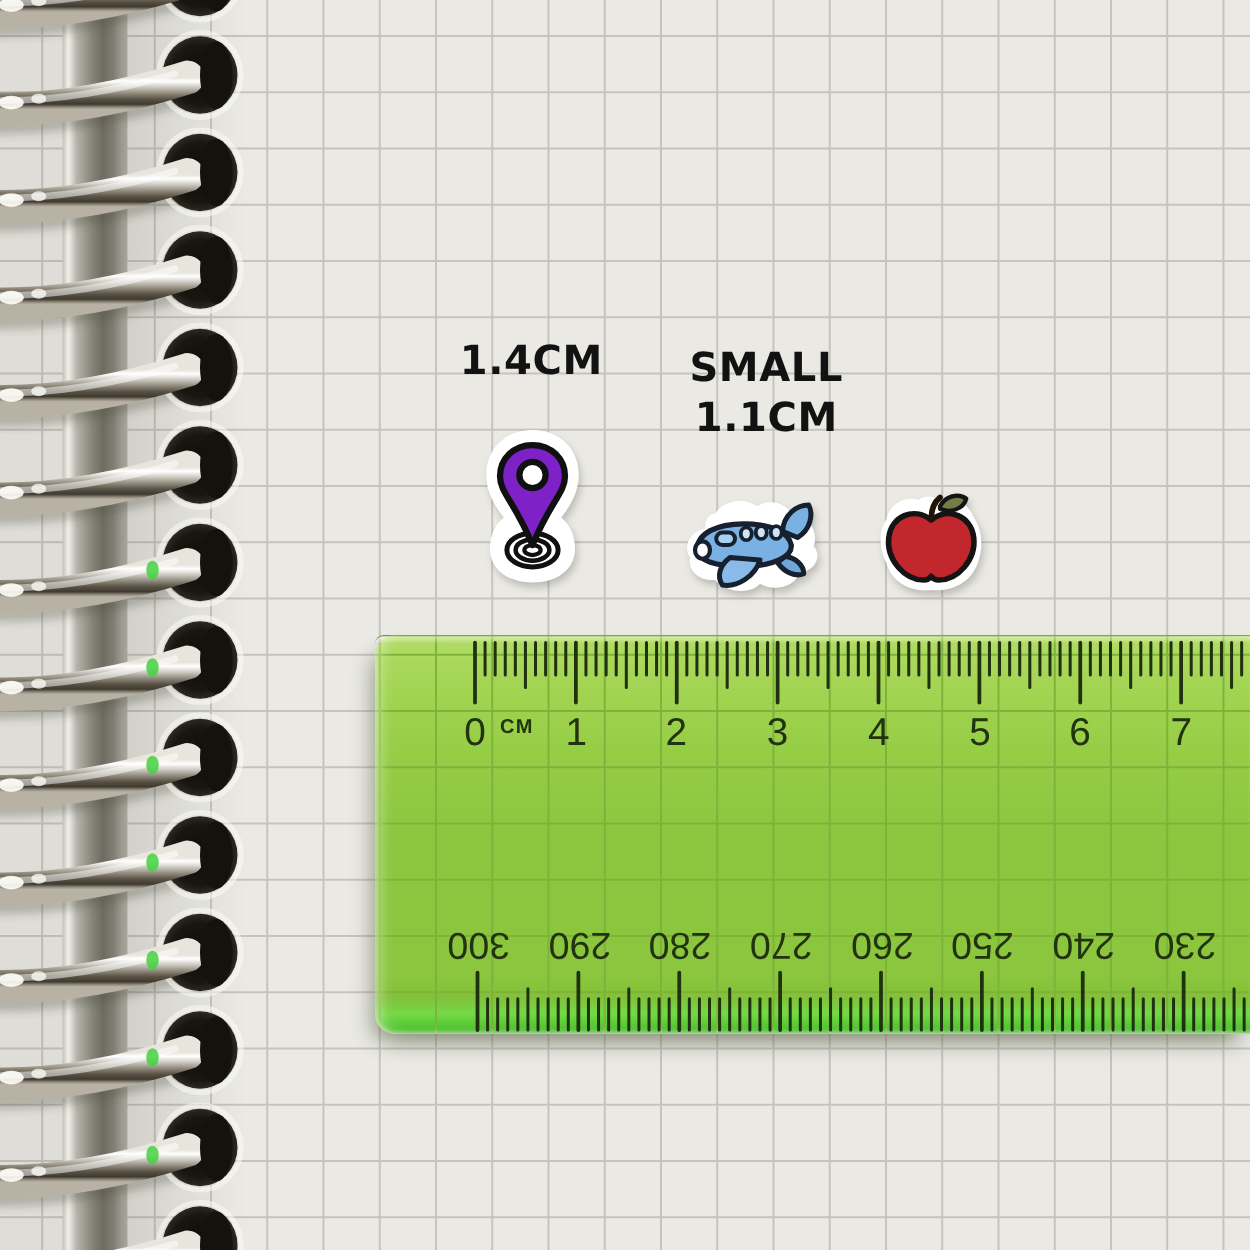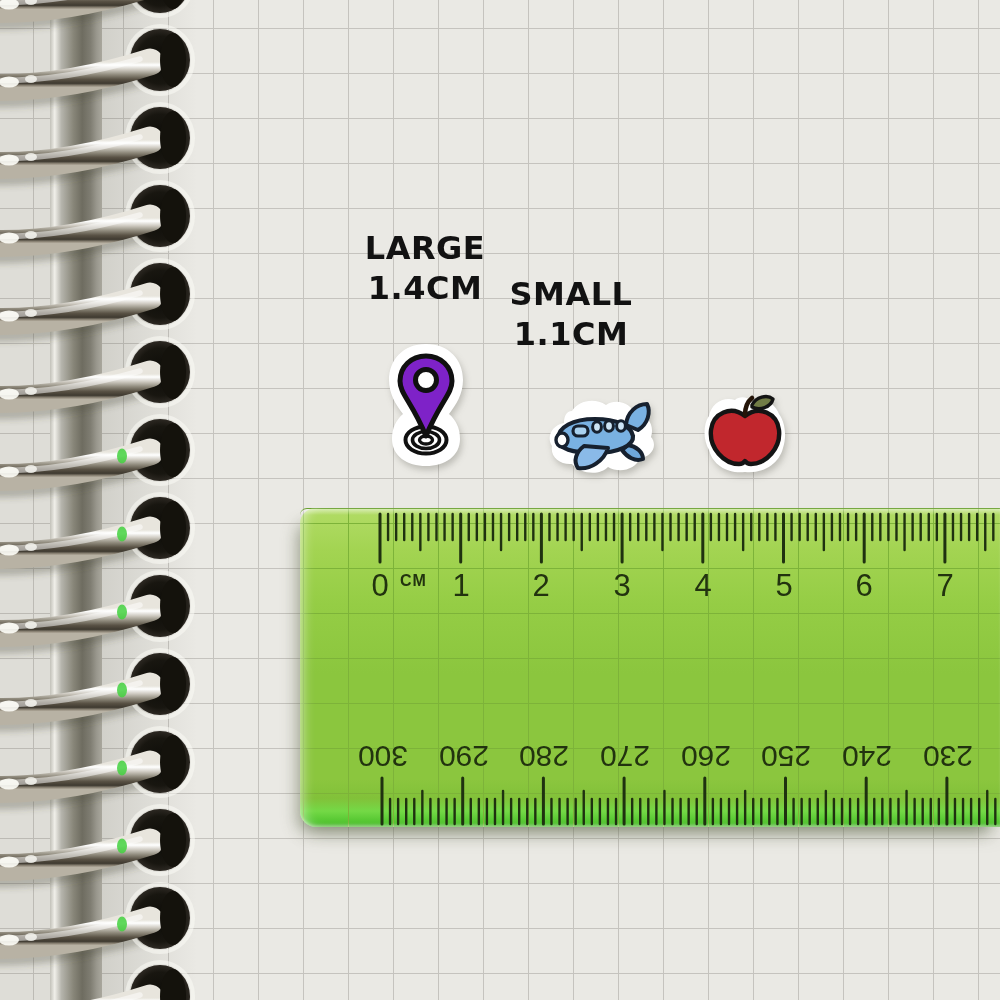--- a/index.html
+++ b/index.html
@@ -415,24 +415,24 @@
     <text class="num-b" x="464" y="768" transform="rotate(180 464 757)">290</text>
     <text class="num-b" x="544" y="768" transform="rotate(180 544 757)">280</text>
     <text class="num-b" x="625" y="768" transform="rotate(180 625 757)">270</text>
     <text class="num-b" x="706" y="768" transform="rotate(180 706 757)">260</text>
     <text class="num-b" x="786" y="768" transform="rotate(180 786 757)">250</text>
     <text class="num-b" x="867" y="768" transform="rotate(180 867 757)">240</text>
     <text class="num-b" x="948" y="768" transform="rotate(180 948 757)">230</text>
   </svg>
 
   <div class="size-label" style="left:340px;top:228px;">
-    <span>LARGE</span><br>
+    <br>
     <span>1.4CM</span>
   </div>
-  <div class="size-label" style="left:486px;top:274px;">
+  <div class="size-label" style="left:528px;top:274px;">
     <span>SMALL</span><br>
     <span>1.1CM</span>
   </div>
 
   <div class="sticker" style="left:383px;top:342px;">
     <svg width="86" height="126" viewBox="0 0 86 126">
       <path d="M43 2 C20 2 6 18 6 38 C6 52 13 63 20 72 C13 78 9 86 9 97 C9 114 24 124 43 124 C62 124 77 114 77 97 C77 86 73 78 66 72 C73 63 80 52 80 38 C80 18 66 2 43 2 Z" fill="#ffffff"></path>
       <g fill="none" stroke="#101010">
         <ellipse cx="43" cy="98" rx="20.5" ry="13.5" stroke-width="4"></ellipse>
         <ellipse cx="43" cy="98" rx="13.5" ry="8.5" stroke-width="3.6"></ellipse>

